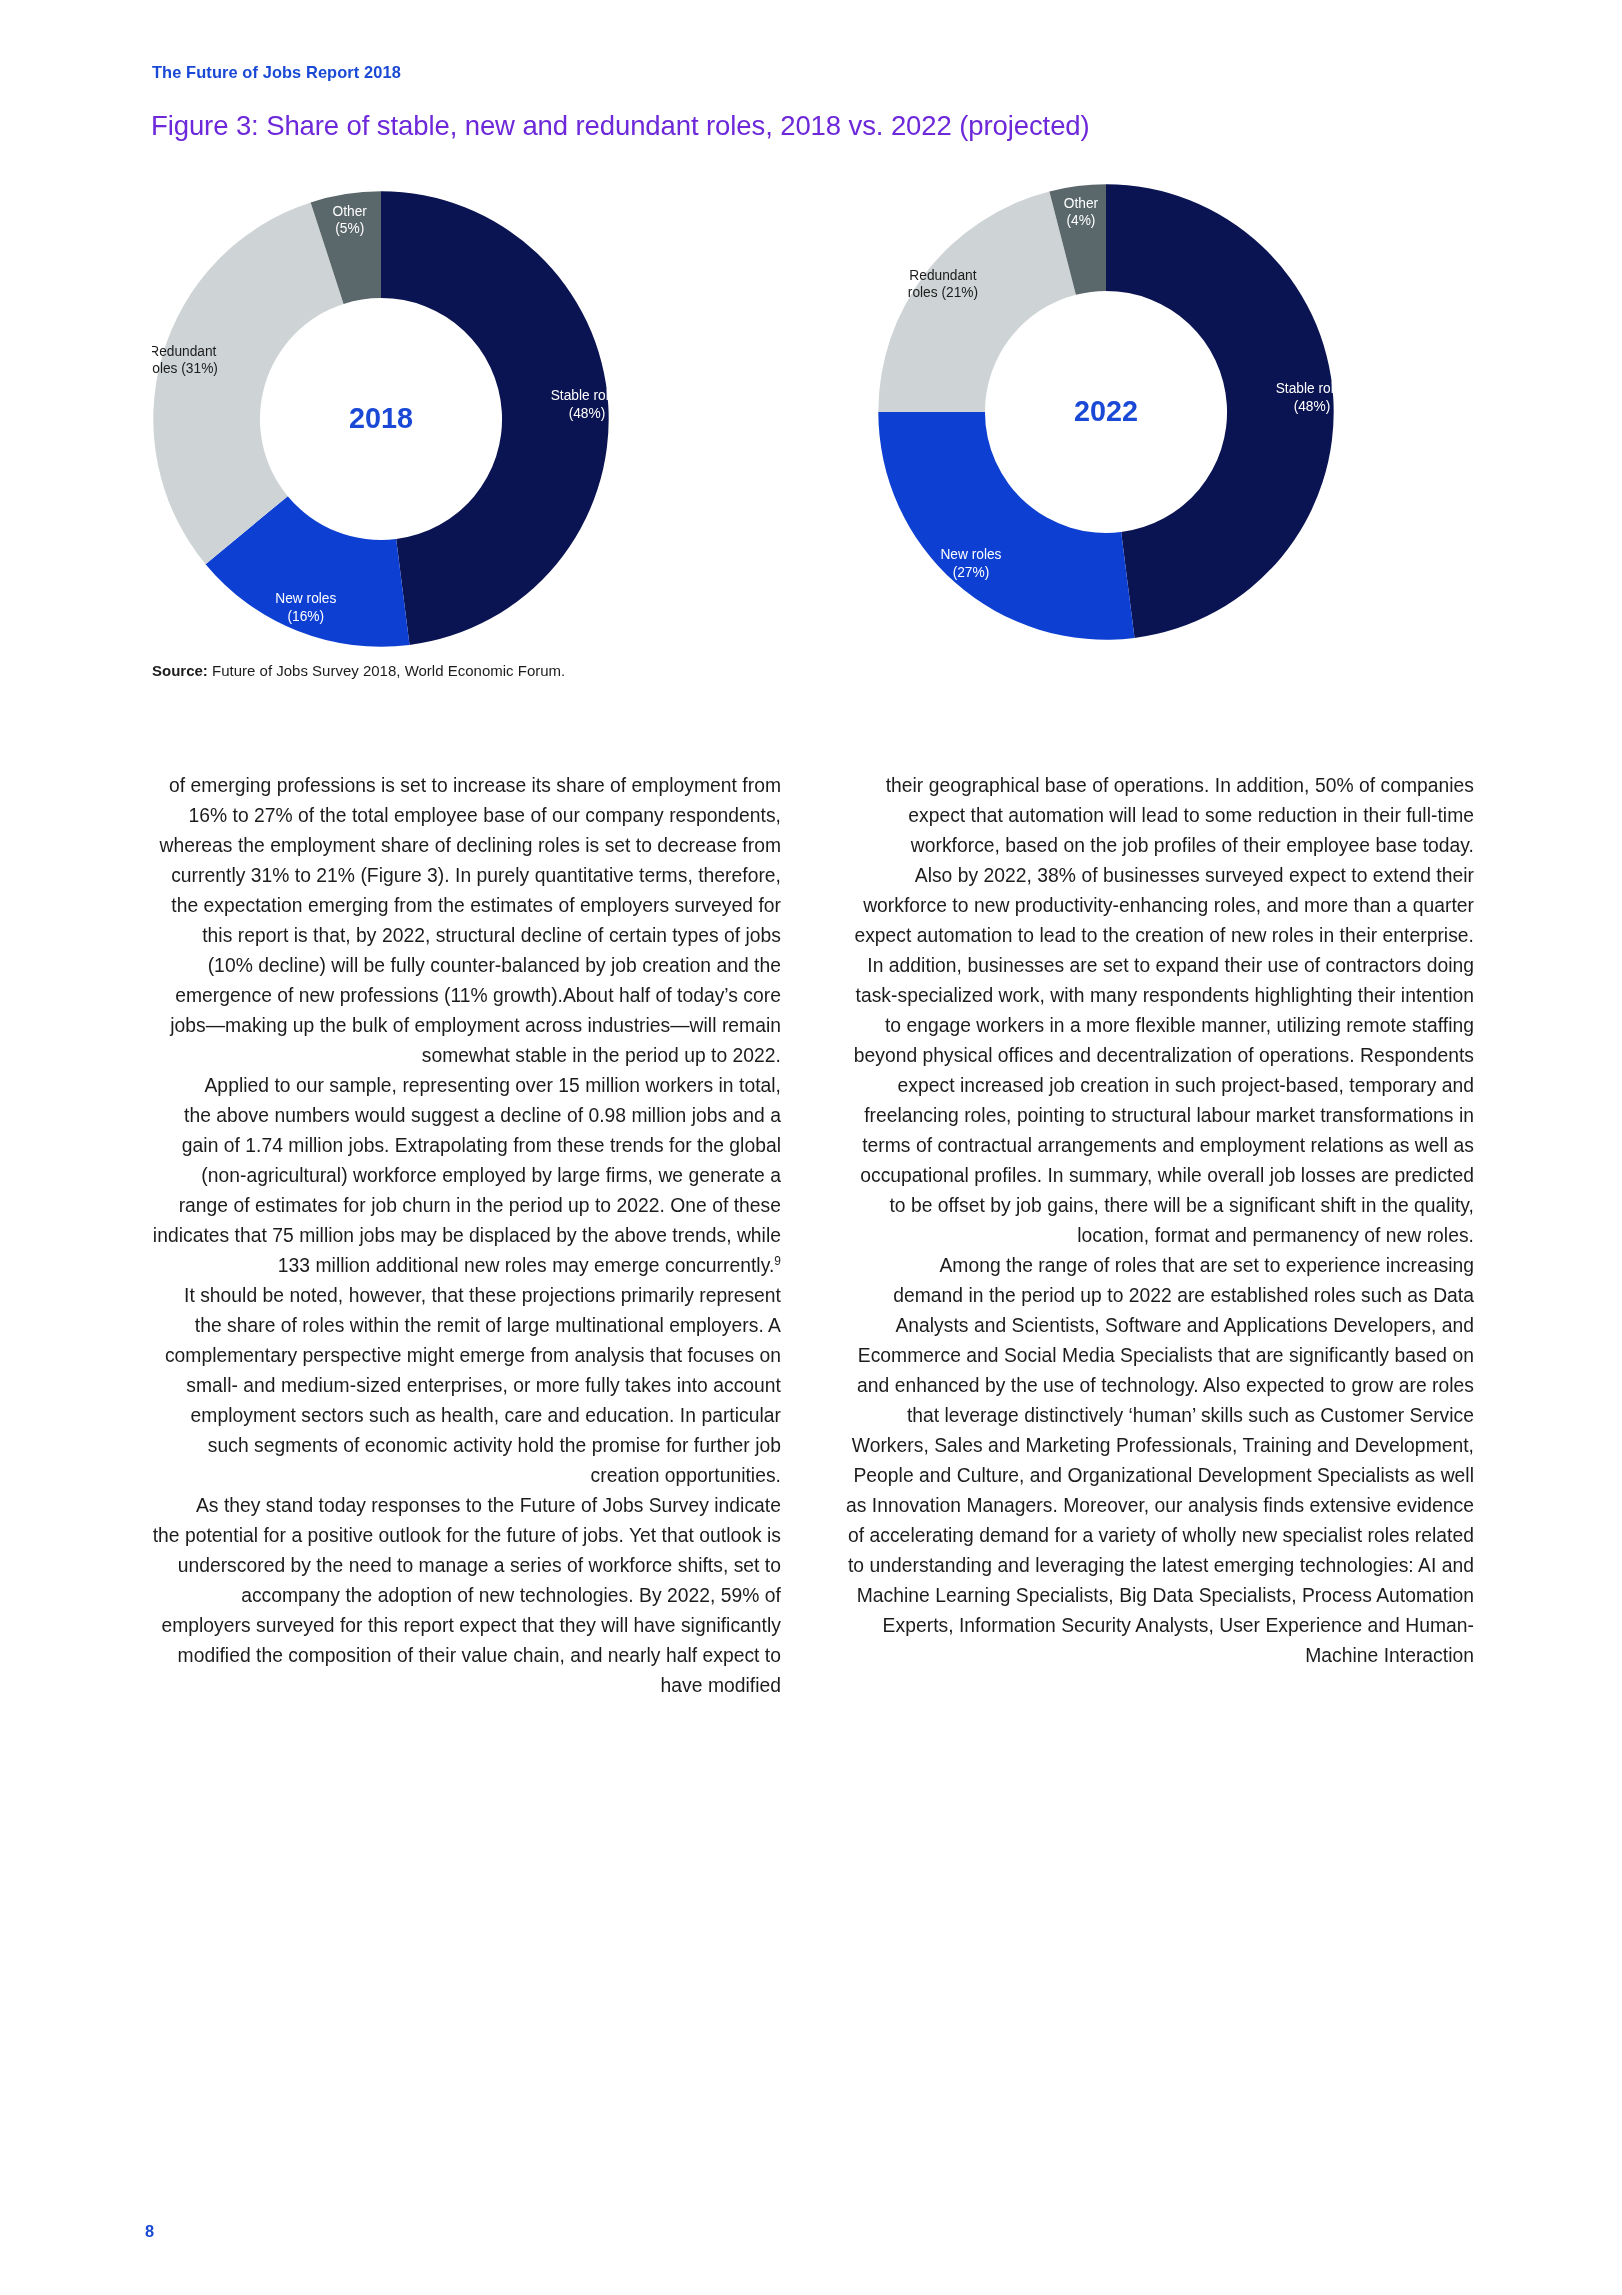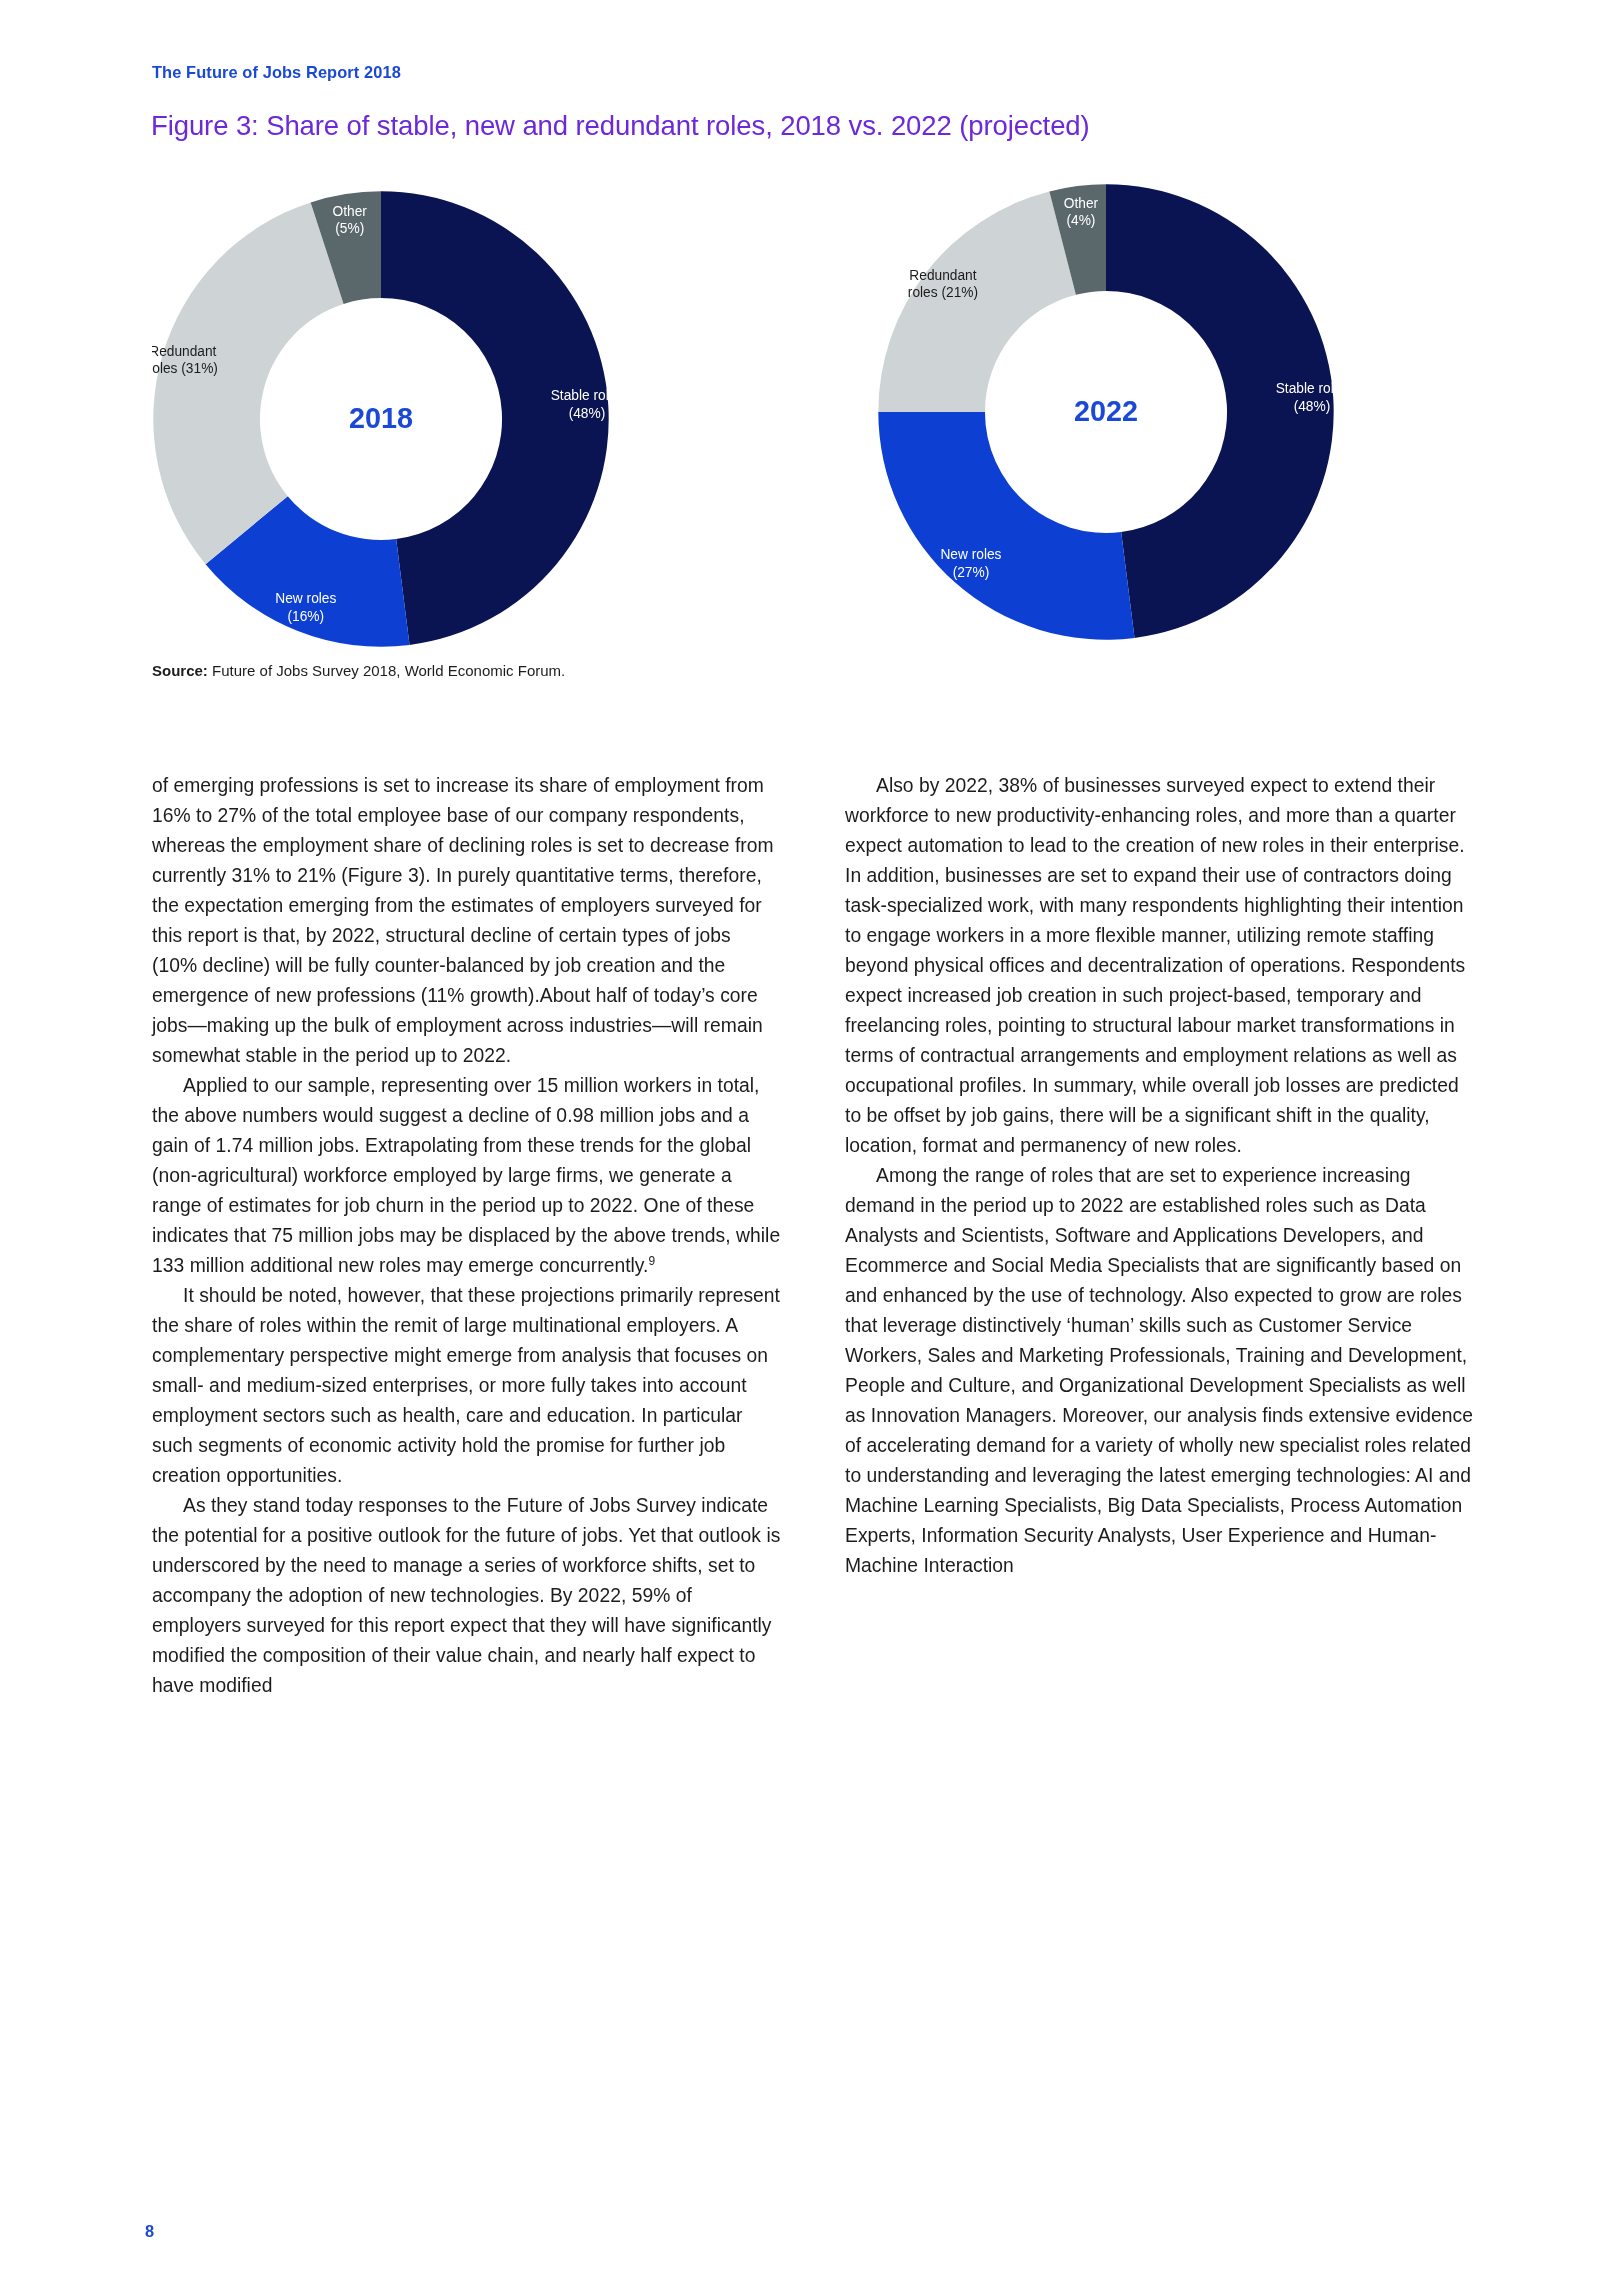--- a/index.html
+++ b/index.html
@@ -98,21 +98,21 @@
     gap: 64px;
   }
   .col {
     width: 629px;
   }
   .col p {
     margin: 0;
     font-size: 19.3px;
     line-height: 30px;
     color: #1c1c1c;
-    text-align: left;
+    text-align: right;
     letter-spacing: 0.03px;
   }
   .col p.indent { text-indent: 31px; }
 
   sup {
     font-size: 0.62em;
     vertical-align: super;
     line-height: 0;
   }
 
@@ -190,20 +190,21 @@
   <div class="body-cols">
 
     <div class="col">
       <p>of emerging professions is set to increase its share of employment from 16% to 27% of the total employee base of our company respondents, whereas the employment share of declining roles is set to decrease from currently 31% to 21% (Figure 3). In purely quantitative terms, therefore, the expectation emerging from the estimates of employers surveyed for this report is that, by 2022, structural decline of certain types of jobs (10% decline) will be fully counter-balanced by job creation and the emergence of new professions (11% growth).About half of today’s core jobs—making up the bulk of employment across industries—will remain somewhat stable in the period up to 2022.</p>
       <p class="indent"><span>Applied to our sample, representing over 15 million workers in total, the above numbers would suggest a decline of 0.98 million jobs and a gain of 1.74 million jobs. Extrapolating from these trends for the global (non-agricultural) workforce employed by large firms, we generate a range of estimates for job churn in the period up to 2022. One of these indicates that 75 million jobs may be displaced by the above trends, while 133 million additional new roles may emerge concurrently.</span><sup>9</sup></p>
       <p class="indent">It should be noted, however, that these projections primarily represent the share of roles within the remit of large multinational employers. A complementary perspective might emerge from analysis that focuses on small- and medium-sized enterprises, or more fully takes into account employment sectors such as health, care and education. In particular such segments of economic activity hold the promise for further job creation opportunities.</p>
       <p class="indent">As they stand today responses to the Future of Jobs Survey indicate the potential for a positive outlook for the future of jobs. Yet that outlook is underscored by the need to manage a series of workforce shifts, set to accompany the adoption of new technologies. By 2022, 59% of employers surveyed for this report expect that they will have significantly modified the composition of their value chain, and nearly half expect to have modified</p>
     </div>
 
     <div class="col">
+      <p>their geographical base of operations. In addition, 50% of companies expect that automation will lead to some reduction in their full-time workforce, based on the job profiles of their employee base today.</p>
       <p class="indent">Also by 2022, 38% of businesses surveyed expect to extend their workforce to new productivity-enhancing roles, and more than a quarter expect automation to lead to the creation of new roles in their enterprise. In addition, businesses are set to expand their use of contractors doing task-specialized work, with many respondents highlighting their intention to engage workers in a more flexible manner, utilizing remote staffing beyond physical offices and decentralization of operations. Respondents expect increased job creation in such project-based, temporary and freelancing roles, pointing to structural labour market transformations in terms of contractual arrangements and employment relations as well as occupational profiles. In summary, while overall job losses are predicted to be offset by job gains, there will be a significant shift in the quality, location, format and permanency of new roles.</p>
       <p class="indent">Among the range of roles that are set to experience increasing demand in the period up to 2022 are established roles such as Data Analysts and Scientists, Software and Applications Developers, and Ecommerce and Social Media Specialists that are significantly based on and enhanced by the use of technology. Also expected to grow are roles that leverage distinctively ‘human’ skills such as Customer Service Workers, Sales and Marketing Professionals, Training and Development, People and Culture, and Organizational Development Specialists as well as Innovation Managers. Moreover, our analysis finds extensive evidence of accelerating demand for a variety of wholly new specialist roles related to understanding and leveraging the latest emerging technologies: AI and Machine Learning Specialists, Big Data Specialists, Process Automation Experts, Information Security Analysts, User Experience and Human-Machine Interaction</p>
     </div>
 
   </div>
 
   <div class="folio">8</div>
 
 </div>
 

